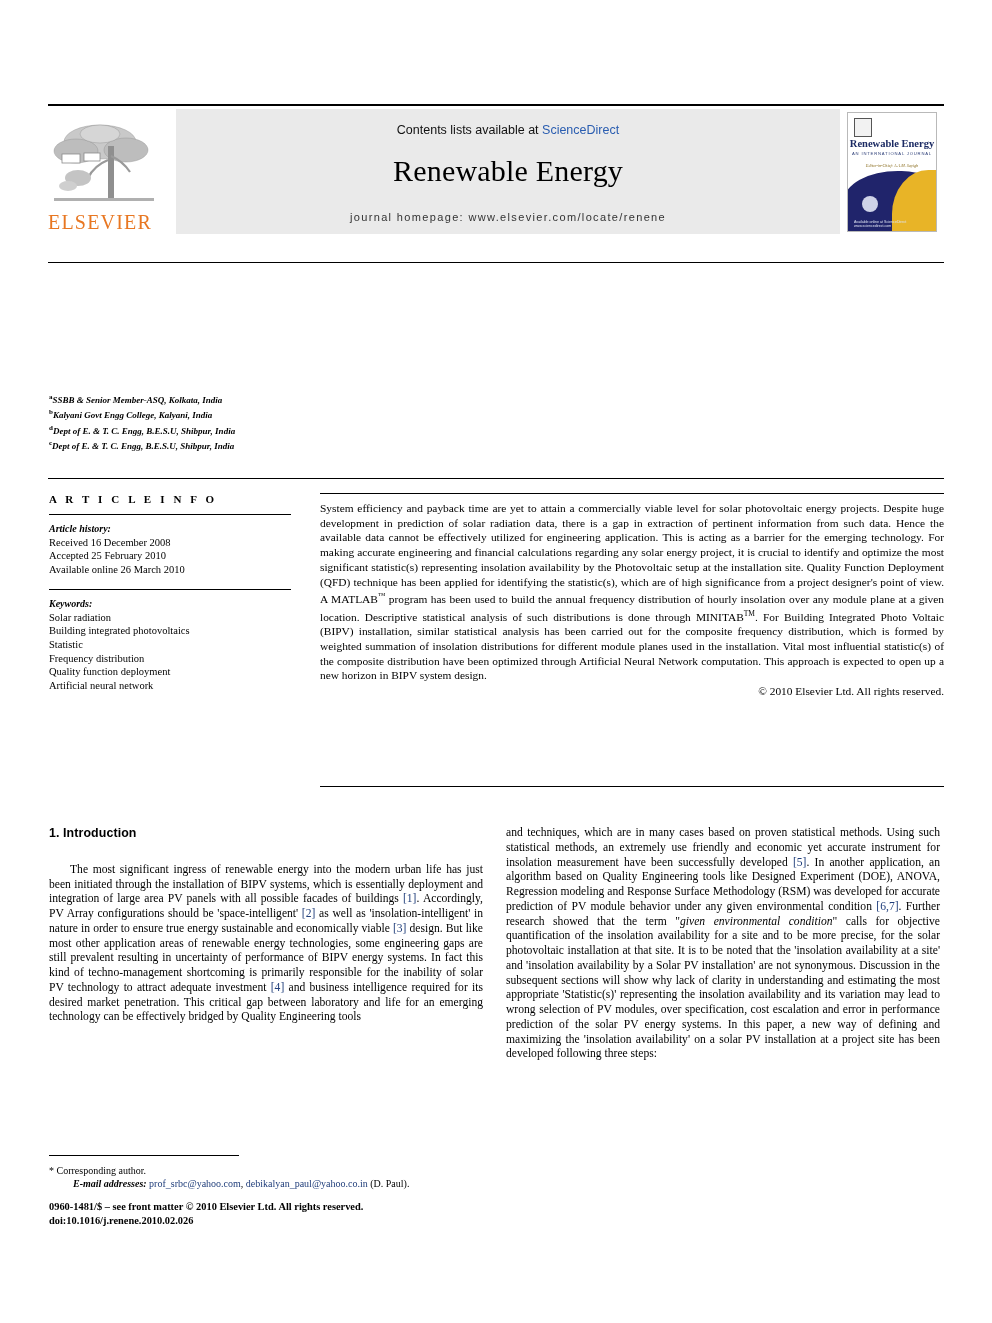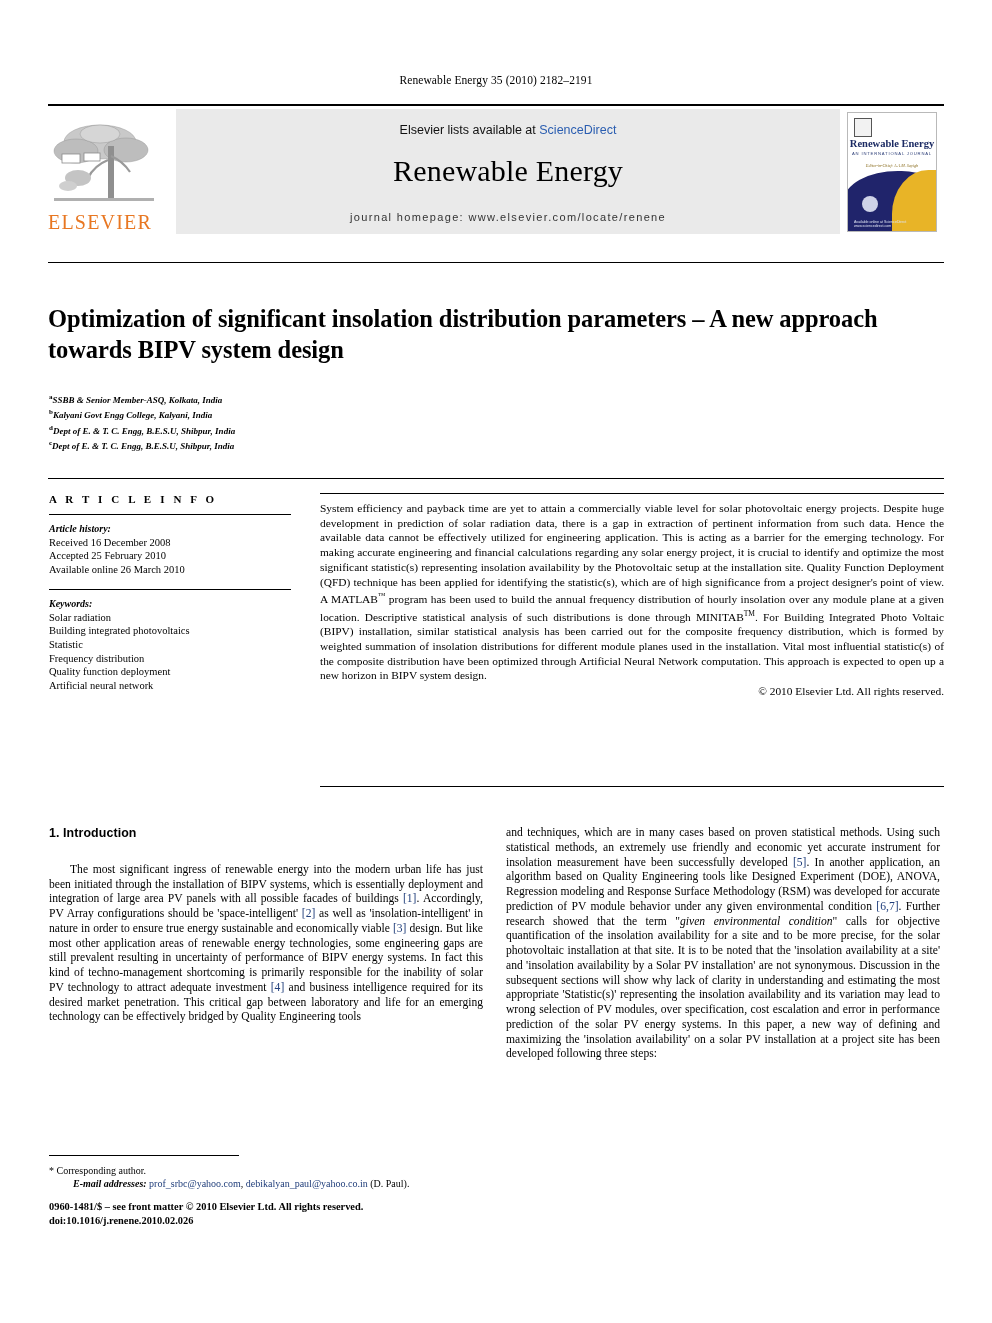--- a/index.html
+++ b/index.html
@@ -343,21 +343,20 @@
     font-size: 10.4px;
     line-height: 13.6px;
     font-weight: bold;
   }
 </style>
 </head>
 <body>
 
 <div class="page">
 
-  <div class="running-head">Renewable Energy 35 (2010) 2182–2191</div>
 
   <div class="masthead">
     <div class="masthead-inner">
 
       <div class="elsevier-logo">
         <svg class="elsevier-tree" viewBox="0 0 112 92">
           <g fill="#9a9a9a" stroke="#8d8d8d" stroke-width="0.4">
             <ellipse cx="52" cy="22" rx="36" ry="17" fill="#c9c9c9"></ellipse>
             <ellipse cx="28" cy="31" rx="22" ry="12" fill="#bdbdbd"></ellipse>
             <ellipse cx="78" cy="30" rx="22" ry="12" fill="#bdbdbd"></ellipse>
@@ -370,21 +369,21 @@
           <ellipse cx="20" cy="66" rx="9" ry="5" fill="#cfcfcf"></ellipse>
           <rect x="6" y="78" width="100" height="3" fill="#b0b0b0"></rect>
           <rect x="14" y="34" width="18" height="9" fill="#ffffff" stroke="#8a8a8a" stroke-width="0.8"></rect>
           <rect x="36" y="33" width="16" height="8" fill="#ffffff" stroke="#8a8a8a" stroke-width="0.8"></rect>
         </svg>
         <div class="elsevier-word">ELSEVIER</div>
       </div>
 
       <div class="journal-band">
         <div class="contents-line">
-          <span>Elsevier lists available at </span><span class="sd">ScienceDirect</span>
+          <span>Contents lists available at </span><span class="sd">ScienceDirect</span>
         </div>
         <div class="journal-title">Renewable Energy</div>
         <div class="journal-home">journal homepage: www.elsevier.com/locate/renene</div>
       </div>
 
       <div class="cover-thumb">
         <div class="cover-box">
           <div class="cover-tag"></div>
           <div class="cover-jtitle">Renewable Energy</div>
           <div class="cover-sub">AN INTERNATIONAL JOURNAL</div>
@@ -393,21 +392,20 @@
           <div class="cover-wave2"></div>
           <div class="cover-emblem"></div>
           <div class="cover-foot">Available online at ScienceDirect  www.sciencedirect.com</div>
         </div>
       </div>
 
     </div>
   </div>
 
   <div class="title-rule-top"></div>
-  <h1 class="paper-title">Optimization of significant insolation distribution parameters – A new approach towards BIPV system design</h1>
   <div class="affils">
       <div><sup>a</sup>SSBB &amp; Senior Member-ASQ, Kolkata, India</div>
       <div><sup>b</sup>Kalyani Govt Engg College, Kalyani, India</div>
       <div><sup>d</sup>Dept of E. &amp; T. C. Engg, B.E.S.U, Shibpur, India</div>
       <div><sup>c</sup>Dept of E. &amp; T. C. Engg, B.E.S.U, Shibpur, India</div>
     </div>
 
   <div class="info-rule"></div>
 
   <div class="col-info">

